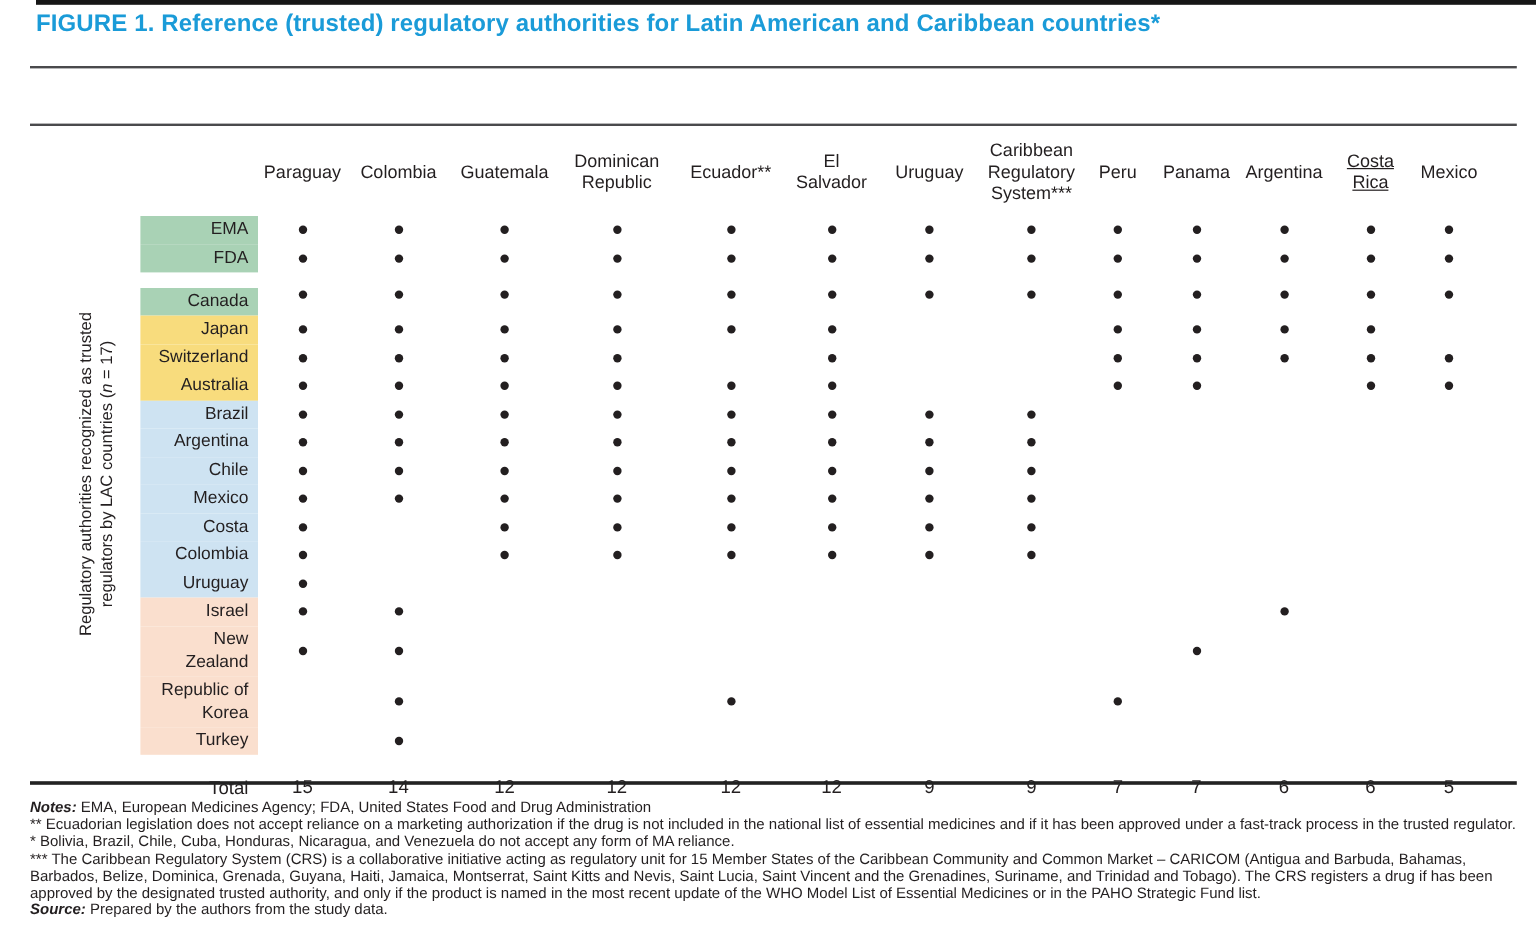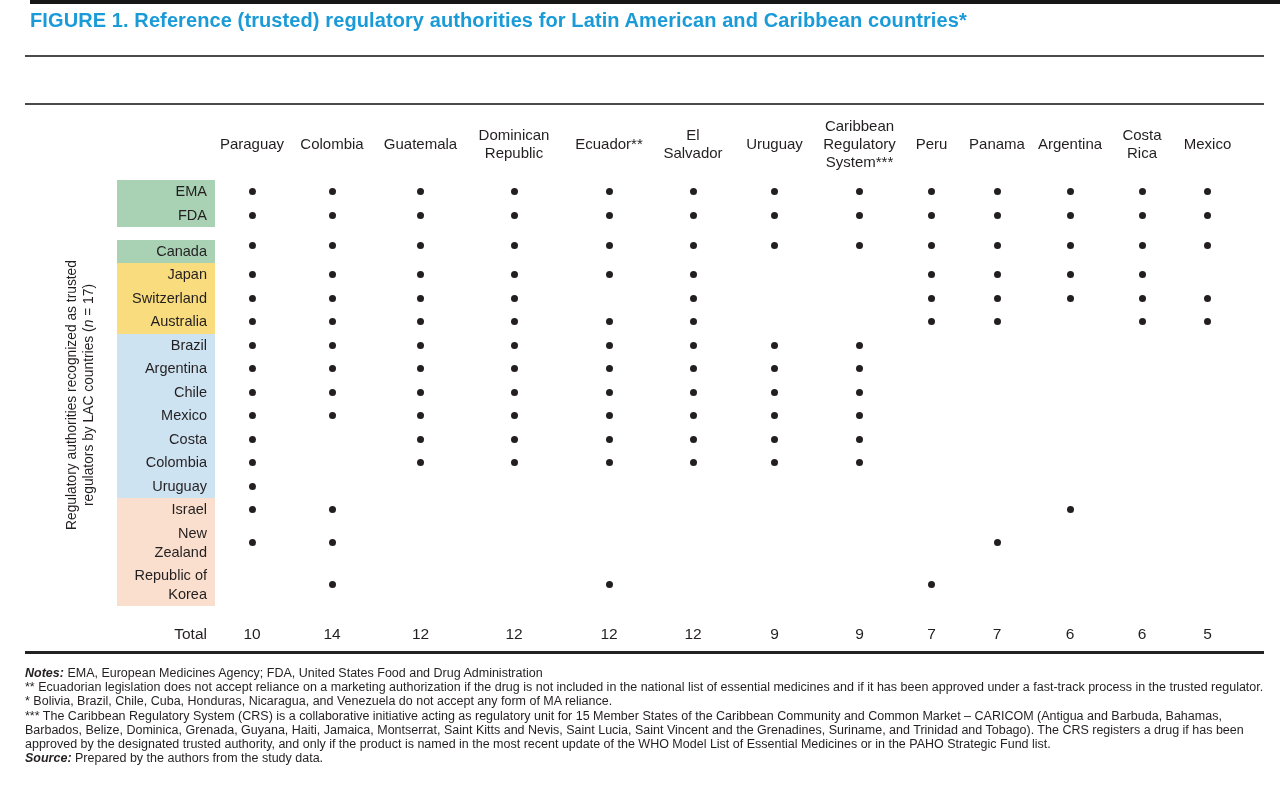--- a/index.html
+++ b/index.html
@@ -48,21 +48,21 @@
         <div class="hcell" style="width: 86px;">Colombia</div>
         <div class="hcell" style="width: 91px;">Guatemala</div>
         <div class="hcell" style="width: 96px;">Dominican Republic</div>
         <div class="hcell" style="width: 94px;">Ecuador**</div>
         <div class="hcell" style="width: 74px;">El Salvador</div>
         <div class="hcell" style="width: 89px;">Uruguay</div>
         <div class="hcell" style="width: 81px;">Caribbean Regulatory System***</div>
         <div class="hcell" style="width: 63px;">Peru</div>
         <div class="hcell" style="width: 68px;">Panama</div>
         <div class="hcell" style="width: 78px;">Argentina</div>
-        <div class="hcell" style="width: 66px;">Costa Rica</div>
+        <div class="hcell" style="width: 66px; text-decoration: underline;">Costa Rica</div>
         <div class="hcell" style="width: 65px;">Mexico</div>
       </div>
       <div class="mrow">
         <div class="mcell label-cell" style="background: rgb(169, 210, 181);">EMA</div>
         <div class="mcell" style="width: 74px;">
           <span class="dot" style="background: rgb(35, 31, 32);"></span>
         </div>
         <div class="mcell" style="width: 86px;">
           <span class="dot" style="background: rgb(35, 31, 32);"></span>
         </div>
@@ -557,23 +557,41 @@
         <div class="mcell" style="width: 89px;"></div>
         <div class="mcell" style="width: 81px;"></div>
         <div class="mcell" style="width: 63px;">
           <span class="dot" style="background: rgb(35, 31, 32);"></span>
         </div>
         <div class="mcell" style="width: 68px;"></div>
         <div class="mcell" style="width: 78px;"></div>
         <div class="mcell" style="width: 66px;"></div>
         <div class="mcell" style="width: 65px;"></div>
       </div>
+      <div class="mrow">
+        <div class="mcell label-cell" style="background: rgb(250, 223, 206);">Turkey</div>
+        <div class="mcell" style="width: 74px;"></div>
+        <div class="mcell" style="width: 86px;">
+          <span class="dot" style="background: rgb(35, 31, 32);"></span>
+        </div>
+        <div class="mcell" style="width: 91px;"></div>
+        <div class="mcell" style="width: 96px;"></div>
+        <div class="mcell" style="width: 94px;"></div>
+        <div class="mcell" style="width: 74px;"></div>
+        <div class="mcell" style="width: 89px;"></div>
+        <div class="mcell" style="width: 81px;"></div>
+        <div class="mcell" style="width: 63px;"></div>
+        <div class="mcell" style="width: 68px;"></div>
+        <div class="mcell" style="width: 78px;"></div>
+        <div class="mcell" style="width: 66px;"></div>
+        <div class="mcell" style="width: 65px;"></div>
+      </div>
       <div class="trow">
         <div class="mcell label-cell">Total</div>
-        <div class="mcell" style="width: 74px;">10</div>
+        <div class="mcell" style="width: 74px;">15</div>
         <div class="mcell" style="width: 86px;">14</div>
         <div class="mcell" style="width: 91px;">12</div>
         <div class="mcell" style="width: 96px;">12</div>
         <div class="mcell" style="width: 94px;">12</div>
         <div class="mcell" style="width: 74px;">12</div>
         <div class="mcell" style="width: 89px;">9</div>
         <div class="mcell" style="width: 81px;">9</div>
         <div class="mcell" style="width: 63px;">7</div>
         <div class="mcell" style="width: 68px;">7</div>
         <div class="mcell" style="width: 78px;">6</div>

